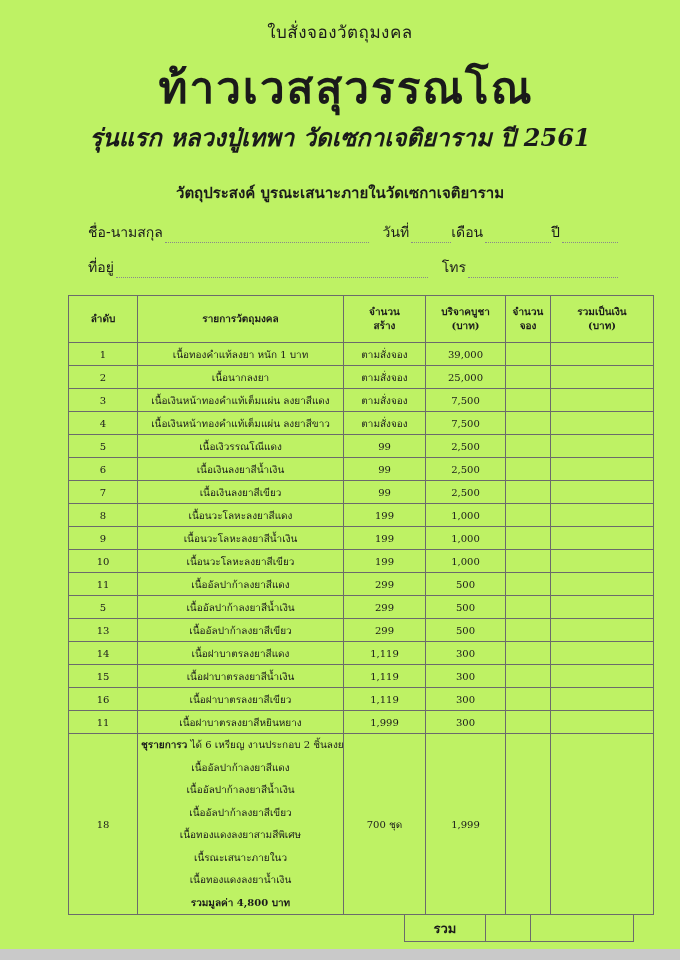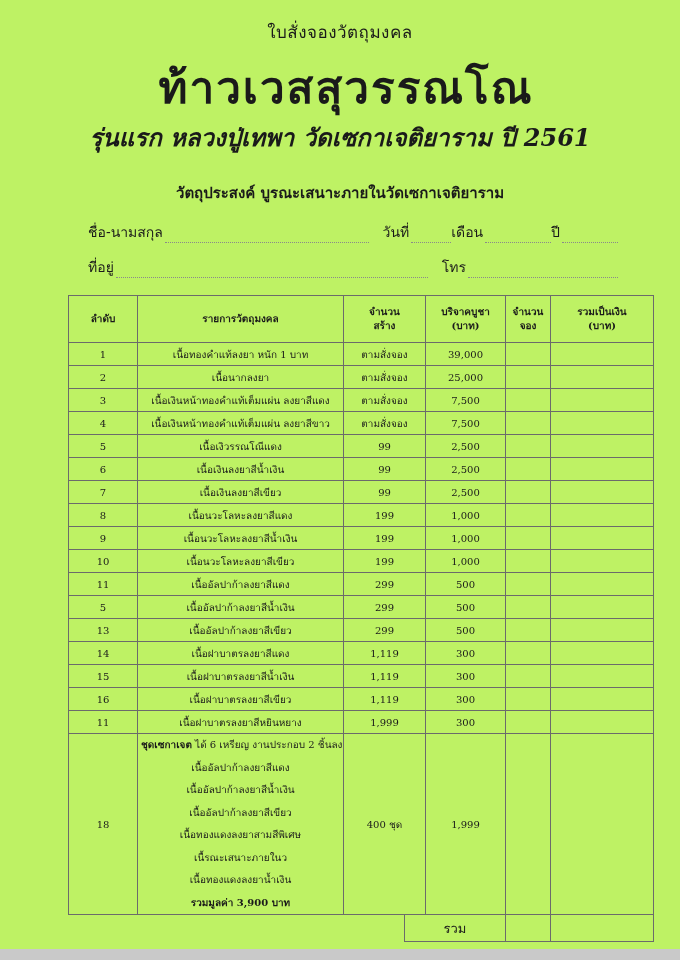--- a/index.html
+++ b/index.html
@@ -56,21 +56,21 @@
   .sp-line{ line-height:22.5px; white-space:nowrap; }
   .sp-line b{ font-weight:bold; }
   
   .sum-row{ display:flex; margin-left:405px; height:27px; font-size:13px; }
   .sum-cell{
     box-sizing:border-box;
     border:1px solid #6b6b6b; border-top:none;
     margin-left:-1px;
     display:flex; align-items:center; justify-content:center;
   }
-  .sum-label{ width:102px; font-weight:normal; }
+  .sum-label{ width:82px; font-weight:bold; }
   .sum-res{ width:46px; }
   .sum-total{ width:104px; }
 </style>
 </head>
 <body>
 
 <div class="page">
 
   <div class="hdr">
     <div class="form-type">ใบสั่งจองวัตถุมงคล</div>
@@ -268,30 +268,30 @@
           <td class="num-cell">11</td>
           <td class="item-cell">เนื้อฝาบาตรลงยาสีหยินหยาง</td>
           <td>1,999</td>
           <td>300</td>
           <td></td>
           <td></td>
         </tr>
         <tr>
           <td class="num-cell">18</td>
           <td class="item-cell">
-            <div class="sp-line"><b>ชุดเซกาเจต</b> ได้ 6 เหรียญ งานประกอบ 2 ชิ้นลงยาสี</div>
+            <div class="sp-line"><b>ชุรายการว</b> ได้ 6 เหรียญ งานประกอบ 2 ชิ้นลงยาสี</div>
             <div class="sp-line">เนื้ออัลปาก้าลงยาสีแดง</div>
             <div class="sp-line">เนื้ออัลปาก้าลงยาสีน้ำเงิน</div>
             <div class="sp-line">เนื้ออัลปาก้าลงยาสีเขียว</div>
             <div class="sp-line">เนื้อทองแดงลงยาสามสีพิเศษ</div>
             <div class="sp-line">เนื้รณะเสนาะภายในว</div>
             <div class="sp-line">เนื้อทองแดงลงยาน้ำเงิน</div>
-            <div class="sp-line"><b>รวมมูลค่า 3,900 บาท</b></div>
+            <div class="sp-line"><b>รวมมูลค่า 4,800 บาท</b></div>
           </td>
-          <td>400 ชุด</td>
+          <td>700 ชุด</td>
           <td>1,999</td>
           <td></td>
           <td></td>
         </tr>
       </tbody>
   </table>
 
   <div class="sum-row">
     <div class="sum-cell sum-label">รวม</div>
     <div class="sum-cell sum-res"></div>

